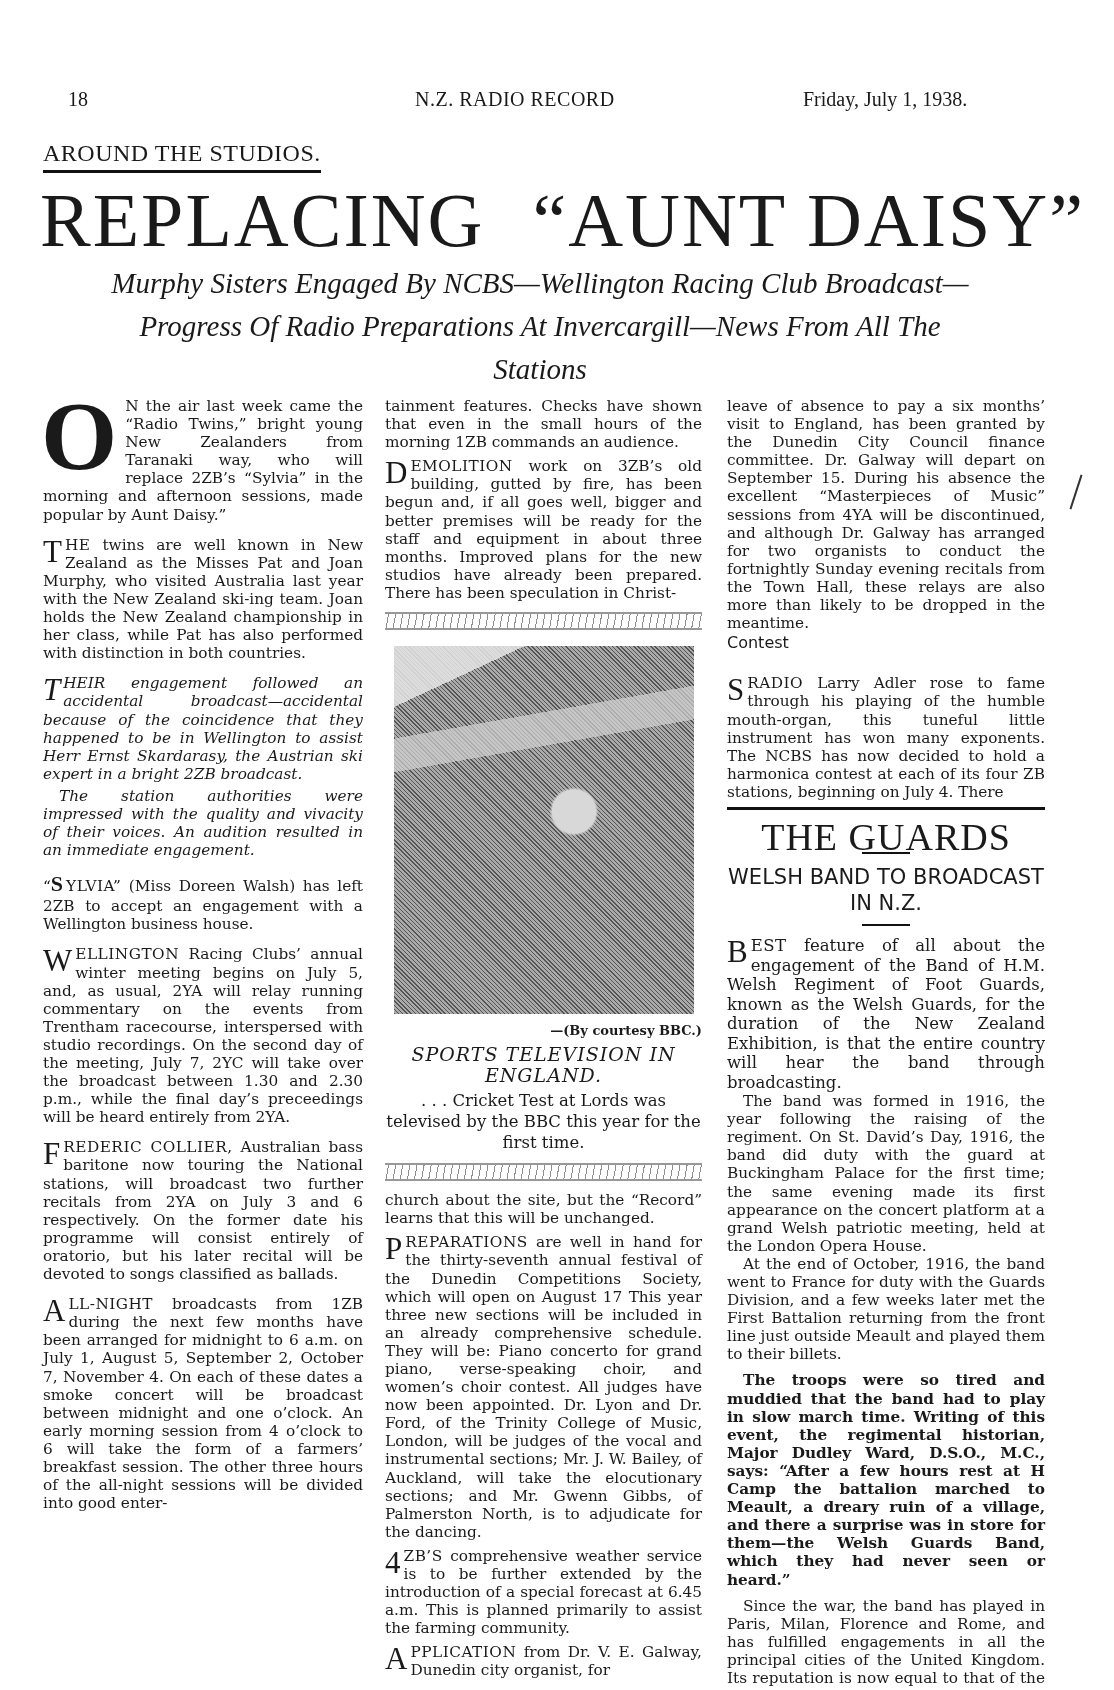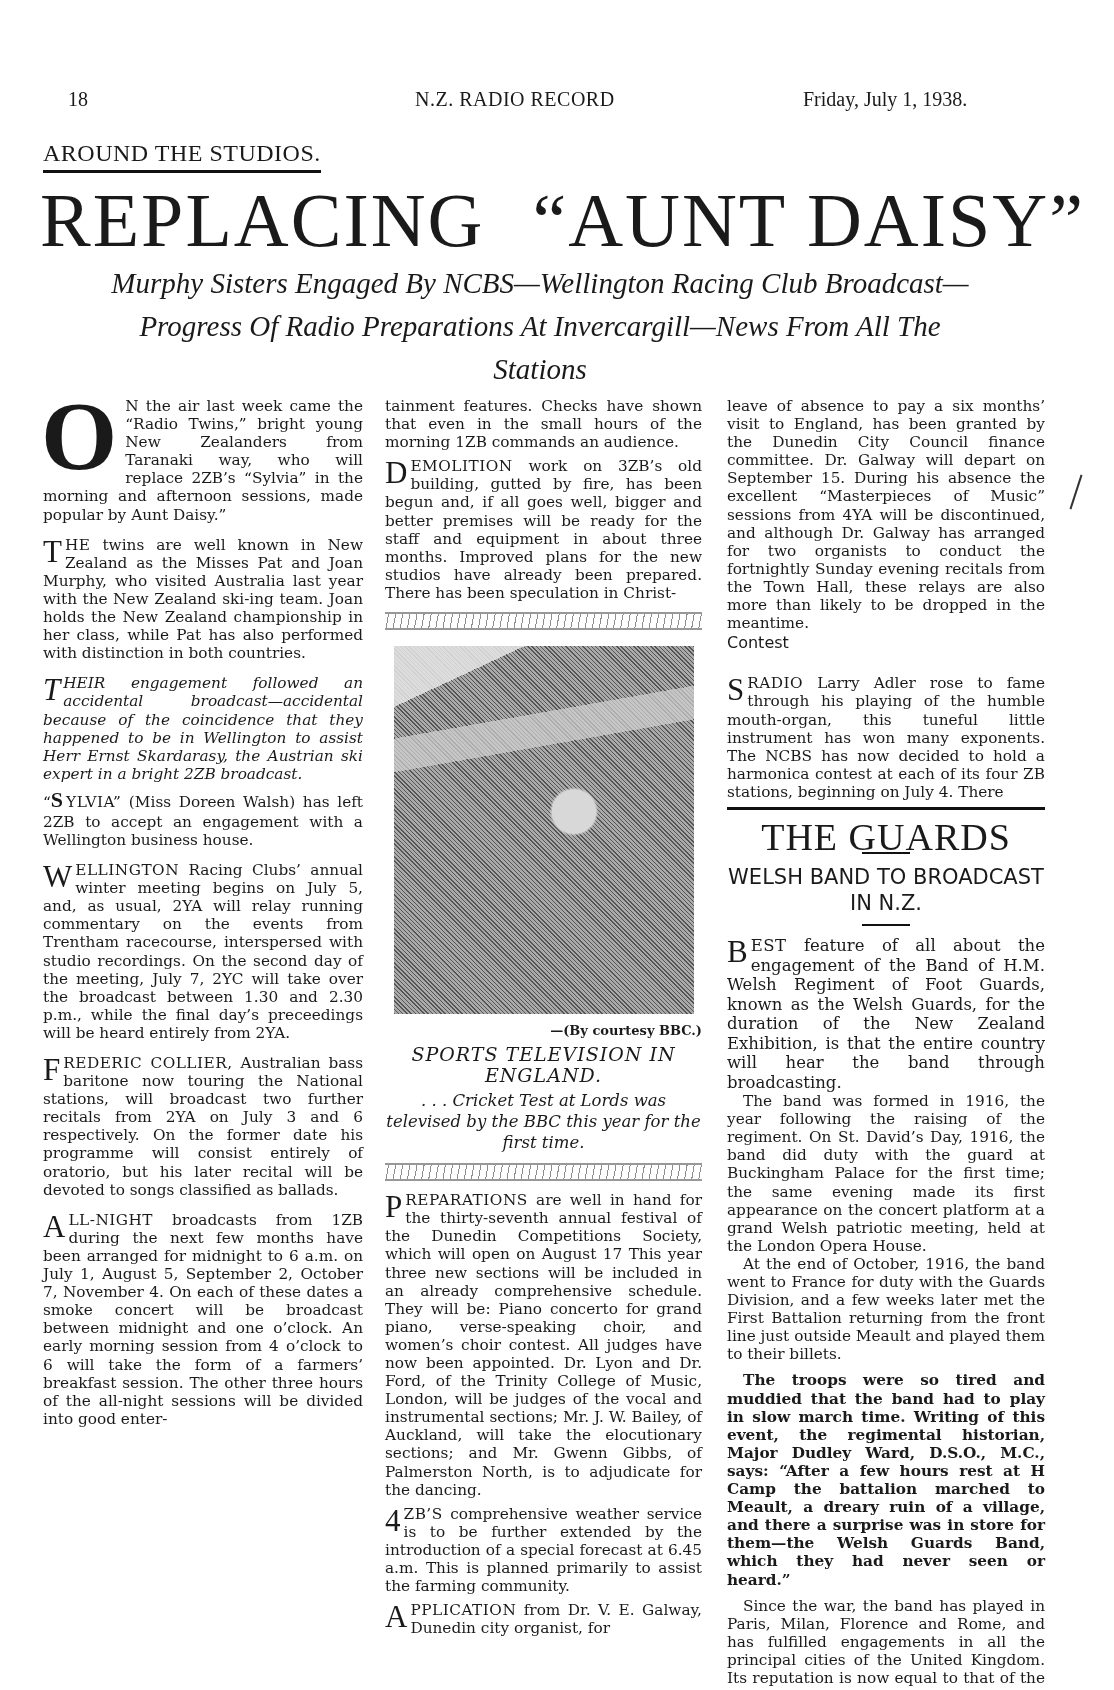--- a/index.html
+++ b/index.html
@@ -31,21 +31,21 @@
       border-top: 2px solid #444; border-bottom: 2px solid #444; opacity: 0.55; }
   .photo { width: 300px; height: 368px; margin: 16px auto 8px auto;
       background:
         linear-gradient(155deg, rgba(230,230,230,0.85) 0 12%, transparent 12% 100%),
         linear-gradient(170deg, transparent 0 22%, rgba(210,210,210,0.7) 22% 30%, transparent 30%),
         radial-gradient(circle at 60% 45%, #d8d8d8 0 8%, transparent 9%),
         repeating-linear-gradient(45deg, #555 0 1px, #aaa 1px 3px),
         #7a7a7a; }
   .credit { text-align: right; font-size: 13px; margin: 0 0 4px 0; font-weight: bold; }
   .caption { text-align: center; font-style: italic; font-size: 19px; line-height: 21px; letter-spacing: 1px; margin-bottom: 4px; }
-  .capsub { font-style: italic; font-size: 16.5px; line-height: 21px; text-align: center; margin-bottom: 4px; }
+  .capsub { font-size: 16.5px; line-height: 21px; text-align: center; margin-bottom: 4px; }
   .sub-r { text-align: left; font-family: "DejaVu Sans", sans-serif; font-size: 16px; margin: 2px 0 22px 0; }
   .rule { border-top: 3px solid #111; margin: 6px 0 18px 0; }
   .guards { font-family: "Liberation Serif", serif; font-size: 38px; text-align: center; letter-spacing: 1px; }
   .shortrule { width: 48px; margin: 6px auto 10px auto; border-top: 2px solid #111; }
   .guards-sub { font-family: "DejaVu Sans", sans-serif; font-size: 21px; line-height: 26px; text-align: center; margin-bottom: 8px; }
   .margin-mark { position: absolute; left: 1075px; top: 474px; width: 2px; height: 36px; background: #333; transform: rotate(18deg); }
 </style>
 </head>
 <body>
 
@@ -60,35 +60,37 @@
 <div class="headline">
   <span>REPLACING</span><span class="q">“AUNT DAISY”</span>
 </div>
 
 <div class="deck">Murphy Sisters Engaged By NCBS—Wellington Racing Club Broadcast—Progress Of Radio Preparations At Invercargill—News From All The Stations</div>
 
 <div class="col c1">
   <p><span class="bigcap">O</span><span>N the air last week came the “Radio Twins,” bright young New Zealanders from Taranaki way, who will replace 2ZB’s “Sylvia” in the morning and afternoon sessions, made popular by Aunt Daisy.”</span></p>
   <p><span class="cap">T</span><span class="sc">HE</span><span> twins are well known in New Zealand as the Misses Pat and Joan Murphy, who visited Australia last year with the New Zealand ski-ing team. Joan holds the New Zealand championship in her class, while Pat has also performed with distinction in both countries.</span></p>
   <p class="it" style="margin-bottom:4px"><span class="cap">T</span><span>HEIR</span><span> engagement followed an accidental broadcast—accidental because of the coincidence that they happened to be in Wellington to assist Herr Ernst Skardarasy, the Austrian ski expert in a bright 2ZB broadcast.</span></p>
+  <p class="it ind" style="margin-bottom:12px"><span>The station authorities were impressed with the quality and vivacity of their voices. An audition resulted in an immediate engagement.</span></p>
   <p><span>“</span><span class="cap" style="float:none;font-size:22px;font-weight:bold">S</span><span class="sc">YLVIA”</span><span> (Miss Doreen Walsh) has left 2ZB to accept an engagement with a Wellington business house.</span></p>
   <p><span class="cap">W</span><span class="sc">ELLINGTON</span><span> Racing Clubs’ annual winter meeting begins on July 5, and, as usual, 2YA will relay running commentary on the events from Trentham racecourse, interspersed with studio recordings. On the second day of the meeting, July 7, 2YC will take over the broadcast between 1.30 and 2.30 p.m., while the final day’s preceedings will be heard entirely from 2YA.</span></p>
   <p><span class="cap">F</span><span class="sc">REDERIC COLLIER,</span><span> Australian bass baritone now touring the National stations, will broadcast two further recitals from 2YA on July 3 and 6 respectively. On the former date his programme will consist entirely of oratorio, but his later recital will be devoted to songs classified as ballads.</span></p>
   <p><span class="cap">A</span><span class="sc">LL-NIGHT</span><span> broadcasts from 1ZB during the next few months have been arranged for midnight to 6 a.m. on July 1, August 5, September 2, October 7, November 4. On each of these dates a smoke concert will be broadcast between midnight and one o’clock. An early morning session from 4 o’clock to 6 will take the form of a farmers’ breakfast session. The other three hours of the all-night sessions will be divided into good enter-</span></p>
 </div>
 
 <div class="col c2">
   <p style="margin-bottom:6px"><span>tainment features. Checks have shown that even in the small hours of the morning 1ZB commands an audience.</span></p>
   <p style="margin-bottom:0"><span class="cap">D</span><span class="sc">EMOLITION</span><span> work on 3ZB’s old building, gutted by fire, has been begun and, if all goes well, bigger and better premises will be ready for the staff and equipment in about three months. Improved plans for the new studios have already been prepared. There has been speculation in Christ-</span></p>
   <div class="wavy"></div>
   <div class="photo"></div>
   <div class="credit">—(By courtesy BBC.)</div>
   <div class="caption">SPORTS TELEVISION IN ENGLAND.</div>
   <div class="capsub">. . . Cricket Test at Lords was televised by the BBC this year for the first time.</div>
   <div class="wavy"></div>
+  <p style="margin-bottom:6px"><span>church about the site, but the “Record” learns that this will be unchanged.</span></p>
   <p style="margin-bottom:6px"><span class="cap">P</span><span class="sc">REPARATIONS</span><span> are well in hand for the thirty-seventh annual festival of the Dunedin Competitions Society, which will open on August 17 This year three new sections will be included in an already comprehensive schedule. They will be: Piano concerto for grand piano, verse-speaking choir, and women’s choir contest. All judges have now been appointed. Dr. Lyon and Dr. Ford, of the Trinity College of Music, London, will be judges of the vocal and instrumental sections; Mr. J. W. Bailey, of Auckland, will take the elocutionary sections; and Mr. Gwenn Gibbs, of Palmerston North, is to adjudicate for the dancing.</span></p>
   <p style="margin-bottom:6px"><span class="cap">4</span><span class="sc">ZB’S</span><span> comprehensive weather service is to be further extended by the introduction of a special forecast at 6.45 a.m. This is planned primarily to assist the farming community.</span></p>
   <p><span class="cap">A</span><span class="sc">PPLICATION</span><span> from Dr. V. E. Galway, Dunedin city organist, for</span></p>
 </div>
 
 <div class="col c3">
   <p style="margin-bottom:0"><span>leave of absence to pay a six months’ visit to England, has been granted by the Dunedin City Council finance committee. Dr. Galway will depart on September 15. During his absence the excellent “Masterpieces of Music” sessions from 4YA will be discontinued, and although Dr. Galway has arranged for two organists to conduct the fortnightly Sunday evening recitals from the Town Hall, these relays are also more than likely to be dropped in the meantime.</span></p>
   <div class="sub-r">Contest</div>
   <p style="margin-bottom:0"><span class="cap">S</span><span class="sc">RADIO</span><span> Larry Adler rose to fame through his playing of the humble mouth-organ, this tuneful little instrument has won many exponents. The NCBS has now decided to hold a harmonica contest at each of its four ZB stations, beginning on July 4. There</span></p>
   <div class="rule"></div>

